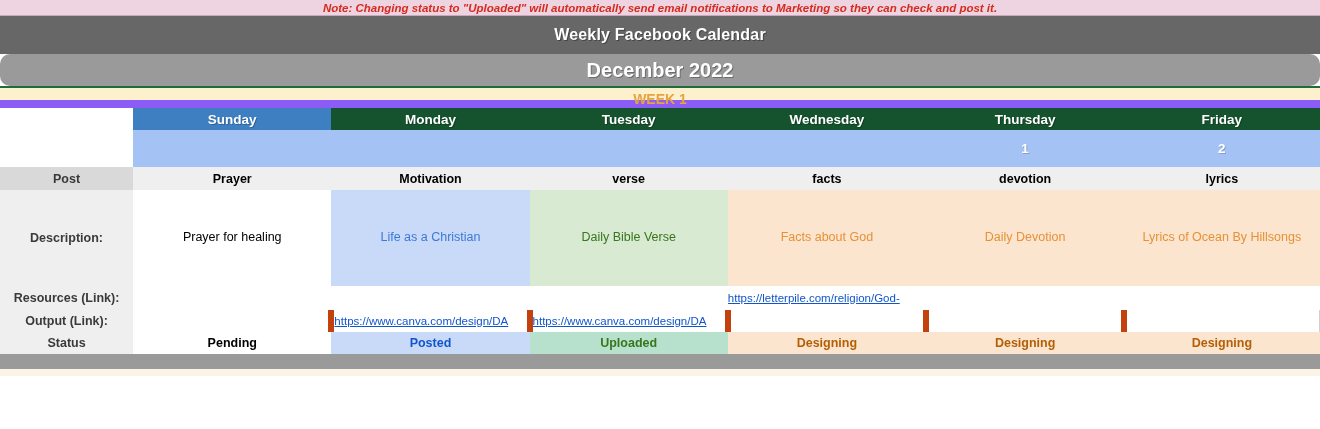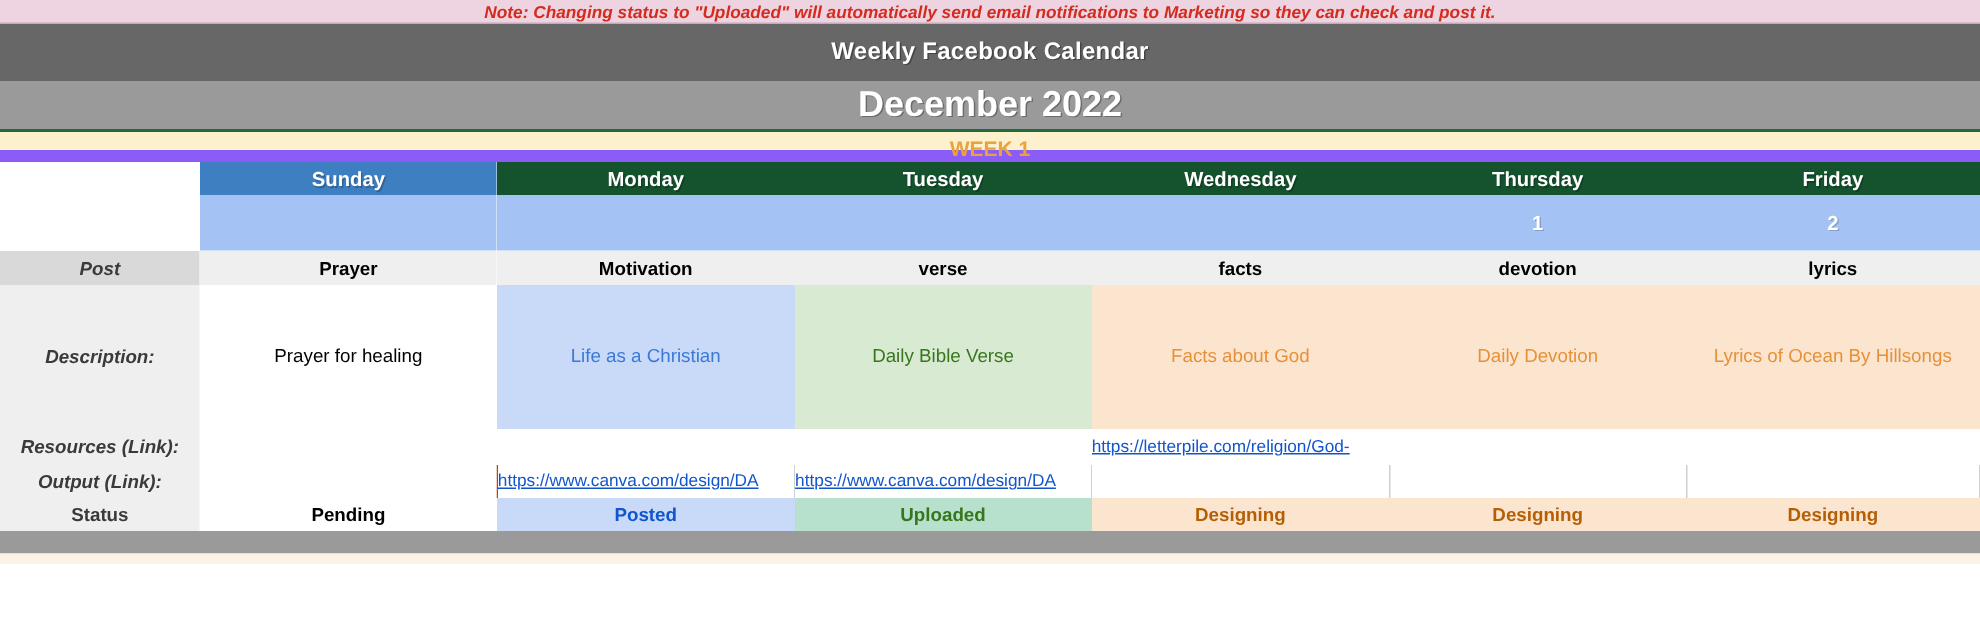--- a/index.html
+++ b/index.html
@@ -37,23 +37,24 @@
     font-size:16px;
     font-weight:bold;
     letter-spacing:.2px;
     text-shadow:1px 1px 0 rgba(0,0,0,.35);
   }
   .month-bar{
     height:32px;line-height:32px;
     background:#9a9a9a;
     color:#ffffff;
     text-align:center;
-    font-size:24px;
+    font-size:20px;
     font-weight:bold;
     text-shadow:1px 1px 0 rgba(0,0,0,.30);
+    border-radius:10px;
   }
   .week-bar{
     height:22px;line-height:22px;
     background:#fdf0cd;
     color:#e8a33d;
     text-align:center;
     font-size:14px;
     font-weight:bold;
     border-top:2px solid #1f6b3b;
     border-bottom:8px solid #8b5cf6;
@@ -78,21 +79,20 @@
   col.c-day{width:198px;}
   col.c-last{width:195px;}
 
   
   .lab{
     text-align:center;
     font-weight:bold;
     font-size:12.5px;
     color:#3a3a3a;
     background:#d9d9d9;
-    font-style:italic;
   }
   .lab.soft{background:#efefef;font-weight:bold;}
   .lab.blank{background:#ffffff;}
 
   
   .dayhdr{
     height:22px;
     text-align:center;
     color:#ffffff;
     font-weight:bold;
@@ -134,21 +134,21 @@
     text-align:center;
     vertical-align:middle;
     font-size:12.5px;
     white-space:normal;
     line-height:1.25;
   }
   .link-cell{
     background:#ffffff;
     text-align:left;
     font-size:11.5px;
-    border-left:1px solid #c2410c;
+    border-left:6px solid #c2410c;
     border-right:1px solid #d0d0d0;
     position:relative;
   }
   .link-cell.plain{border-left:none;border-right:none;margin-left:14px;}
   .link-a{
     color:#1155cc;
     text-decoration:underline;
     white-space:nowrap;
     display:inline-block;
   }

